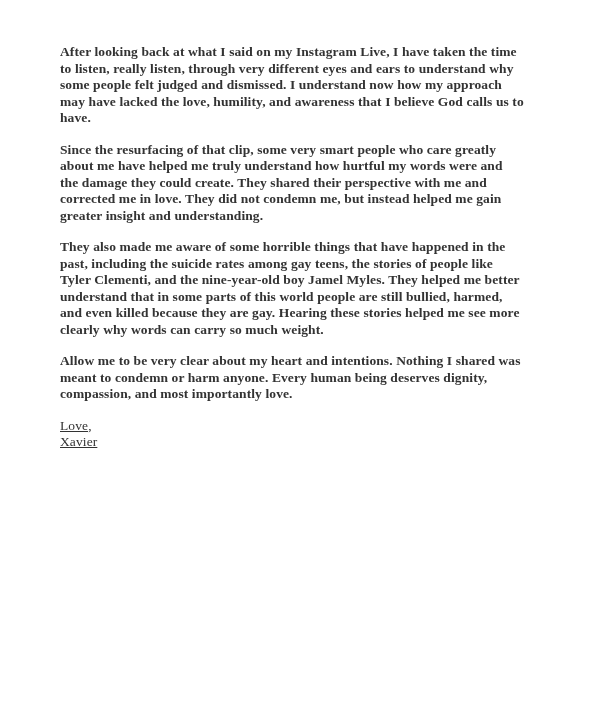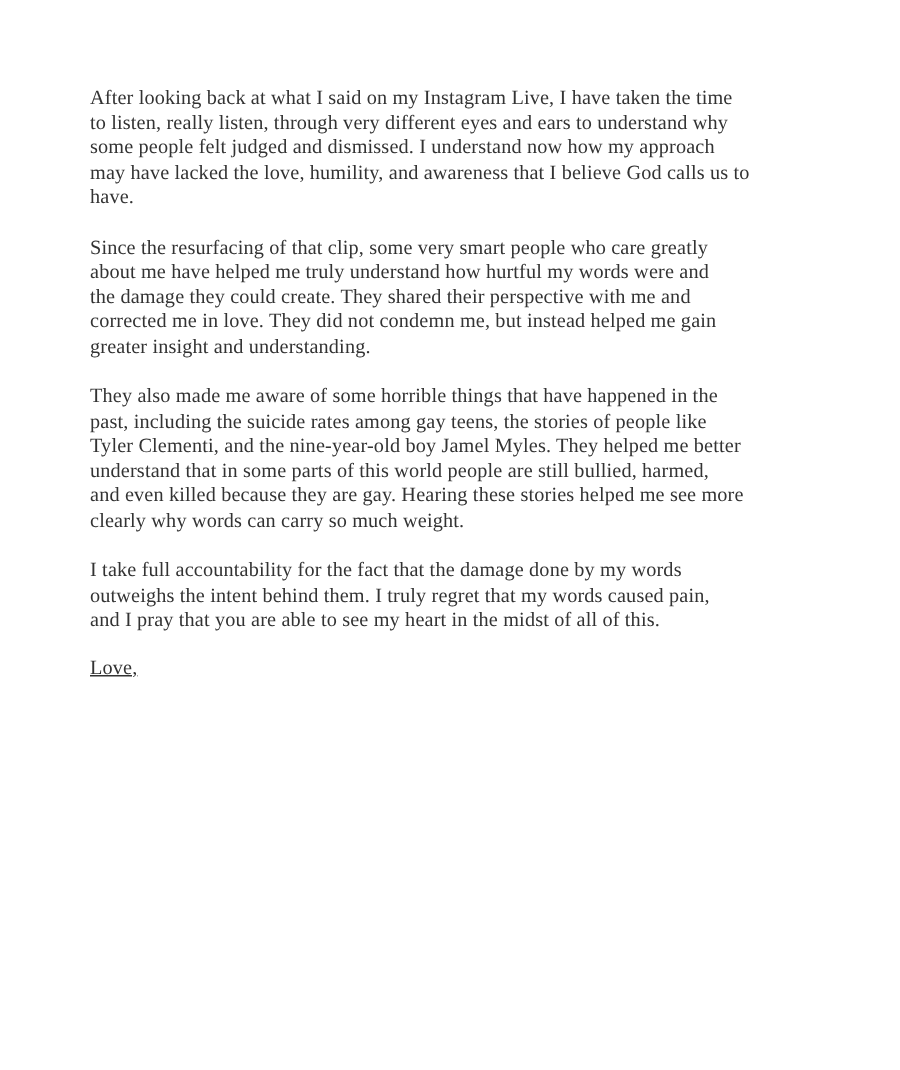--- a/index.html
+++ b/index.html
@@ -18,22 +18,23 @@
   }
   .letter {
     width: 500px;
     font-family: "Liberation Serif", "DejaVu Serif", serif;
     font-size: 13.5px;
     line-height: 16.5px;
     color: #333333;
     letter-spacing: 0.1px;
   }
   .letter p {
-    margin: 17px 0 15px 0;
+    margin: 4px 0 15px 0;
     white-space: pre-line;
+    font-weight: bold;
   }
   .closing {
     margin: 0;
     text-decoration: underline;
   }
   .closing div {
     white-space: pre-line;
   }
 </style>
 </head>
@@ -50,20 +51,21 @@
 about me have helped me truly understand how hurtful my words were and
 the damage they could create. They shared their perspective with me and
 corrected me in love. They did not condemn me, but instead helped me gain
 greater insight and understanding.</p>
     <p>They also made me aware of some horrible things that have happened in the
 past, including the suicide rates among gay teens, the stories of people like
 Tyler Clementi, and the nine-year-old boy Jamel Myles. They helped me better
 understand that in some parts of this world people are still bullied, harmed,
 and even killed because they are gay. Hearing these stories helped me see more
 clearly why words can carry so much weight.</p>
-    <p>I take full accountability for the fact that the damage done by my words
-outweighs the intent behind them. I truly regret that my words caused pain,
-and I pray that you are able to see my heart in the midst of all of this.</p>
+    <p>Allow me to be very clear about my heart and intentions. Nothing I shared was
+meant to condemn or harm anyone. Every human being deserves dignity,
+compassion, and most importantly love.</p>
     <div class="closing">
       <div>Love,</div>
+      <div>Xavier</div>
     </div>
   </div>
 </div>
 
 </body></html>

